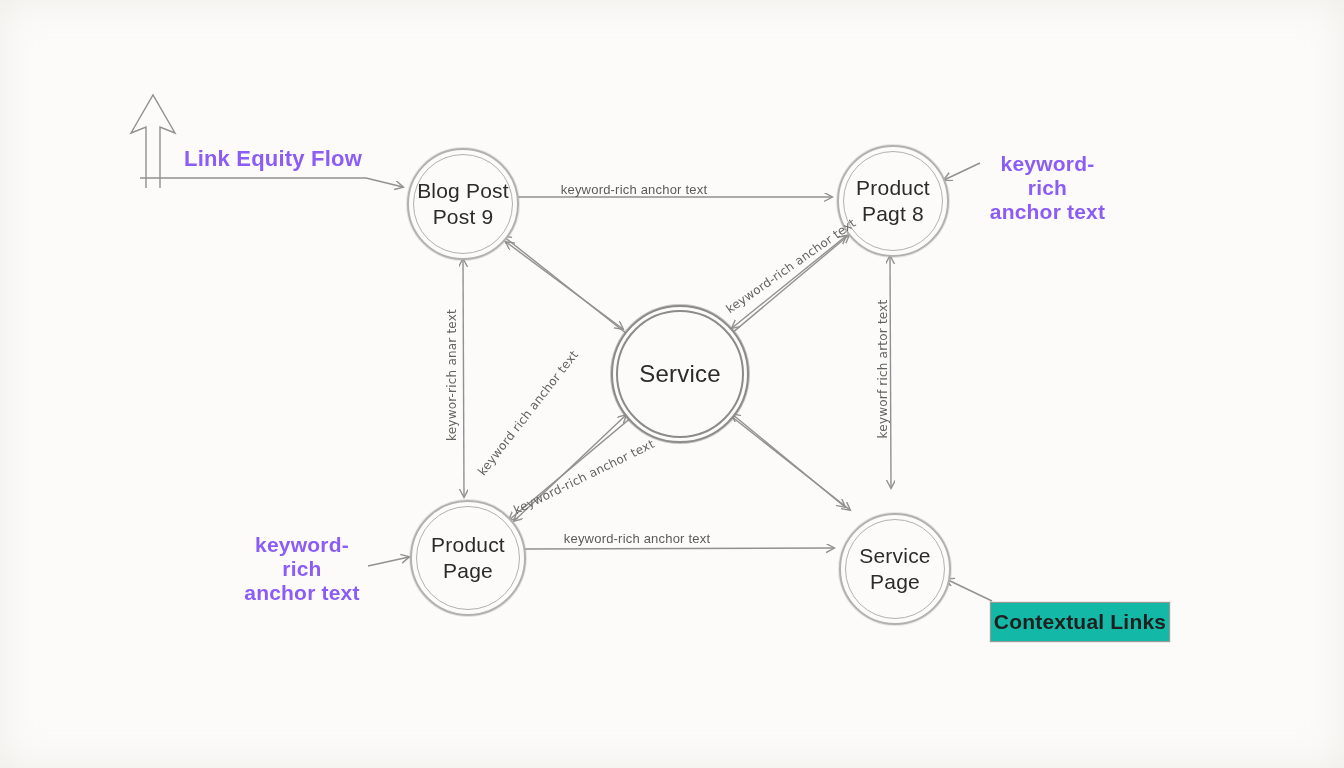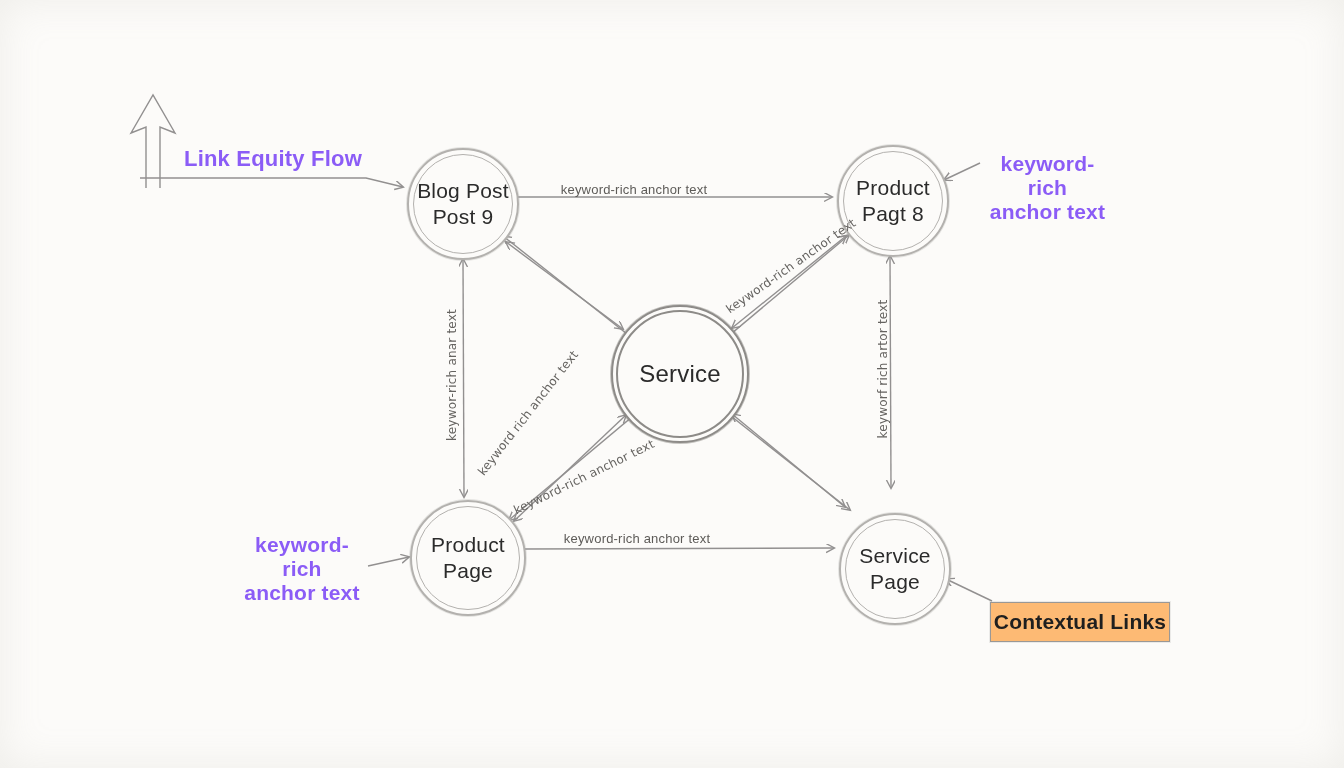--- a/index.html
+++ b/index.html
@@ -42,21 +42,21 @@
   }
   .edge-label.rot{font-size:12px;font-family:"DejaVu Sans",sans-serif;color:#656360;}
   
   .big-note{
     position:absolute;color:#8b5cf6;font-size:21px;font-weight:600;
     text-align:center;line-height:1.15;letter-spacing:.2px;white-space:nowrap;
   }
   .note-left{text-align:center;}
   .contextual-box{
     position:absolute;left:990px;top:602px;width:178px;height:38px;
-    border:1.5px solid #9a9896;background:#fdba74;
+    border:1.5px solid #9a9896;background:#14b8a6;
     display:flex;align-items:center;justify-content:center;
     box-shadow:0 0 0 1px rgba(170,168,164,.2);
   }
   .contextual-box .txt{font-size:21px;font-weight:600;color:#1f1f1f;letter-spacing:.2px;}
 </style>
 </head>
 <body>
 
 <div class="stage">
 

